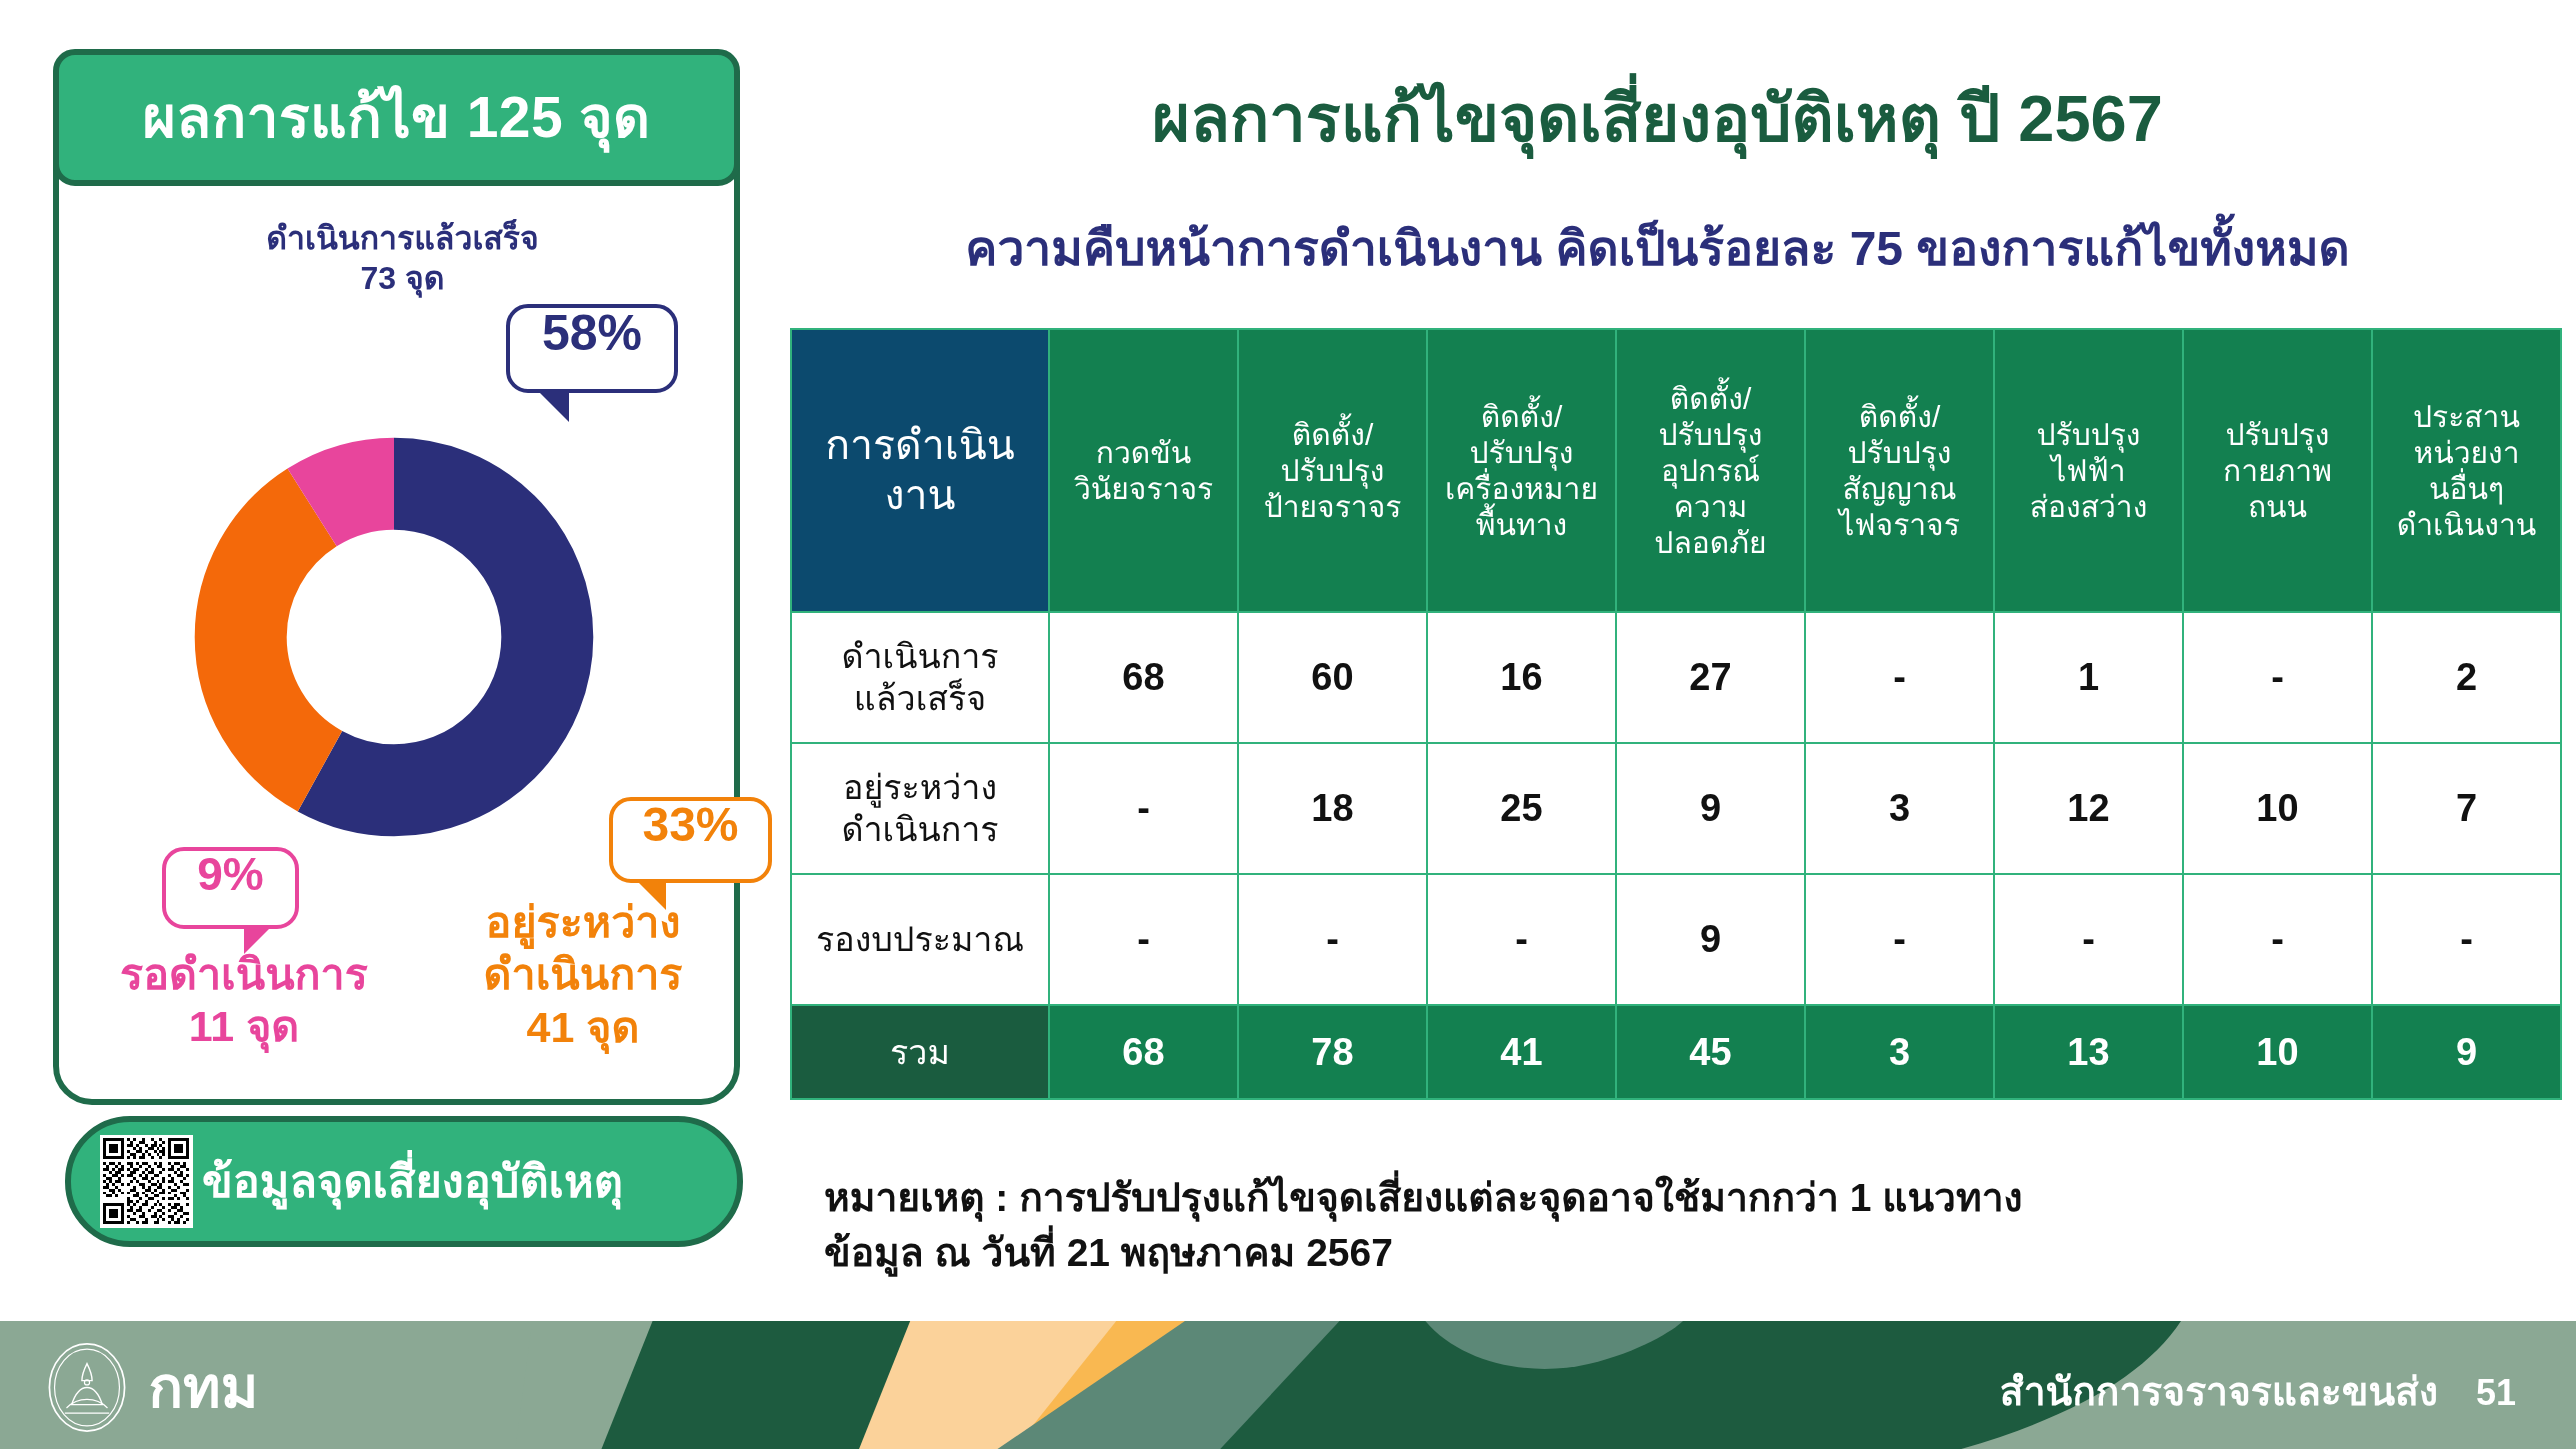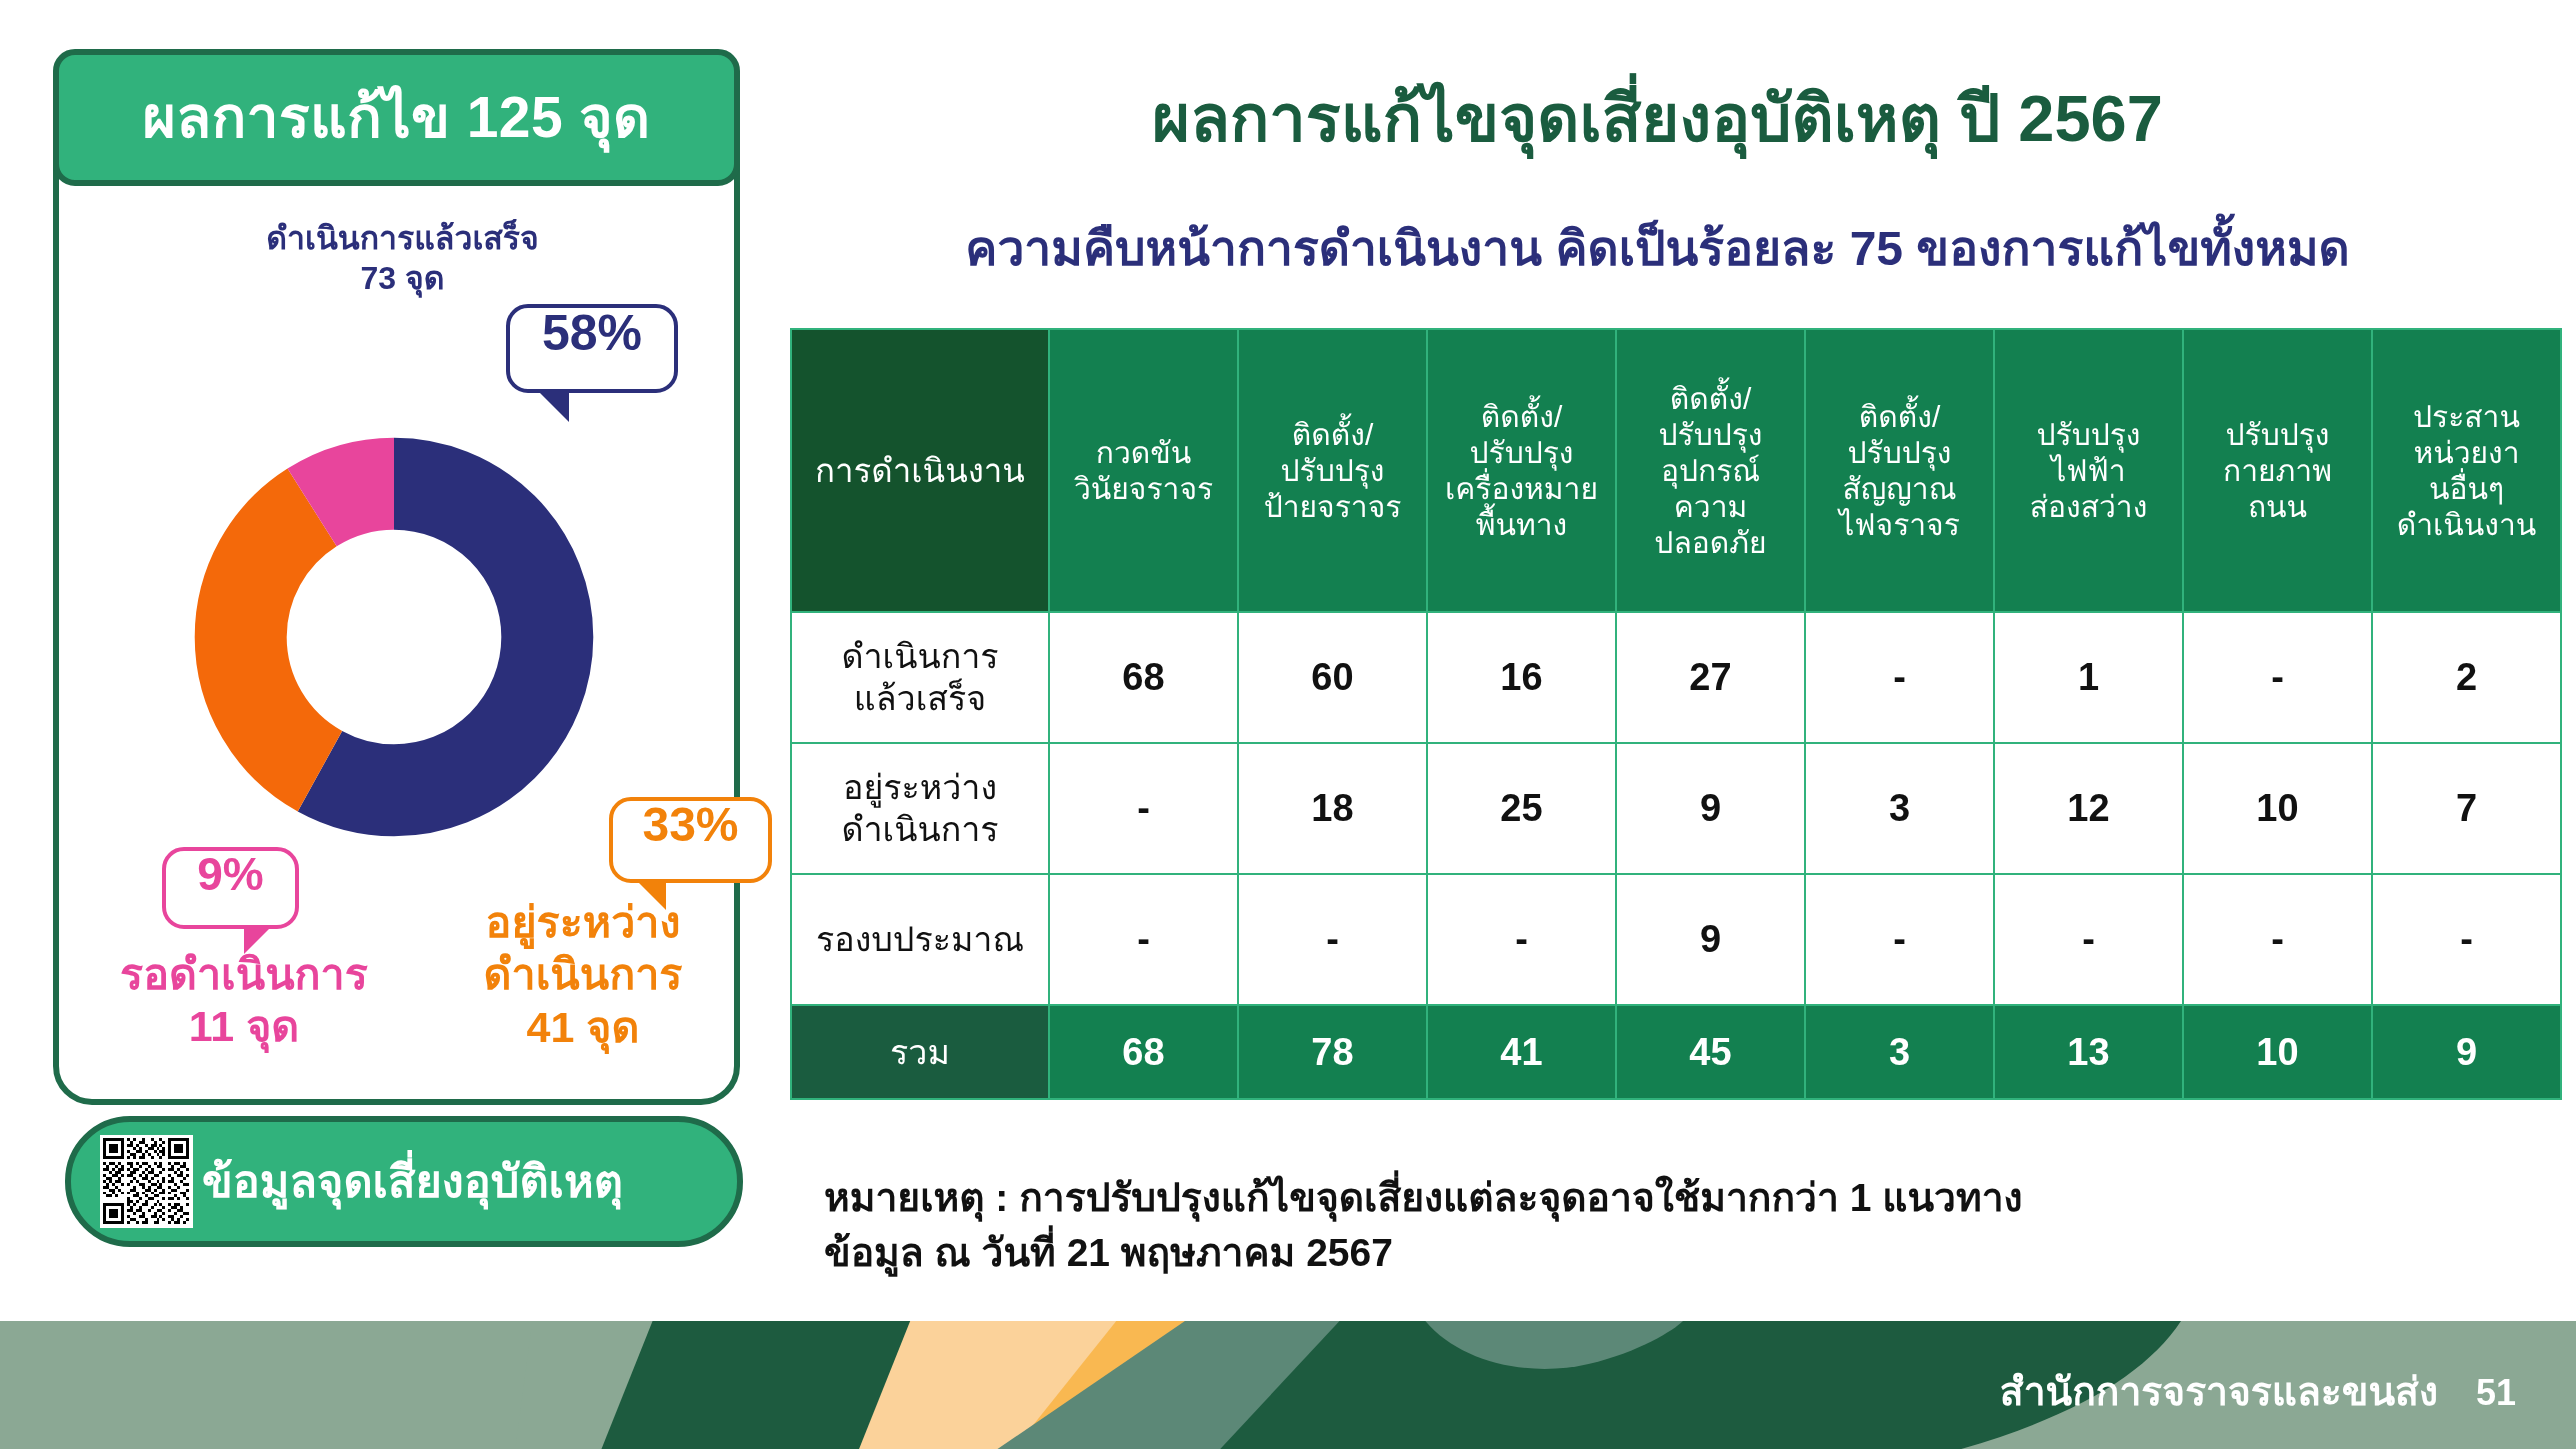--- a/index.html
+++ b/index.html
@@ -183,22 +183,22 @@
   #data-table thead th {
     background: #138050;
     color: #ffffff;
     font-size: 30px;
     font-weight: normal;
     line-height: 1.2;
     height: 283px;
     padding: 5.2px 3.4px;
   }
   #data-table thead th.corner {
-    background: #14532d;
-    font-size: 33px;
+    background: #0c4a6e;
+    font-size: 41px;
   }
   #data-table tbody td {
     background: #ffffff;
     color: #111111;
     font-size: 38px;
     font-weight: bold;
     height: 131px;
     padding: 3.4px;
   }
   #data-table tbody td.rowhead {
@@ -661,20 +661,34 @@
       <path d="M1300,0 L1620,0 L1520,150 L1180,150 Z" fill="#f9b851"></path>
       <path d="M1380,0 L2700,0 C2700,60 2600,150 2420,150 L1160,150 Z" fill="#5c8877"></path>
       <path d="M1560,0 L2660,0 C2640,80 2500,150 2300,150 L1420,150 Z" fill="#1d5b3f"></path>
       <path d="M2540,0 L3000,0 L3000,150 L2280,150 C2420,110 2500,60 2540,0 Z" fill="#8ba894"></path>
       <path d="M1660,0 C1700,48 1780,66 1850,50 C1910,36 1950,10 1960,0 Z" fill="#5c8877"></path>
       <rect x="0" y="0" width="680" height="150" fill="#8ba894"></rect>
       <path d="M620,0 L760,0 L700,150 L600,150 Z" fill="#8ba894"></path>
     </svg>
   </div>
 
+  <div id="bottom-left-brand">
+    <div id="seal">
+      <svg viewBox="0 0 96 108" xmlns="http://www.w3.org/2000/svg" aria-hidden="true">
+        <ellipse cx="48" cy="54" rx="44" ry="51" fill="none" stroke="#ffffff" stroke-width="2"></ellipse>
+        <ellipse cx="48" cy="54" rx="38" ry="45" fill="none" stroke="#ffffff" stroke-width="1.4"></ellipse>
+        <path d="M48 26 C44 34 42 40 42 46 L54 46 C54 40 52 34 48 26 Z" fill="none" stroke="#ffffff" stroke-width="1.6"></path>
+        <path d="M30 74 C34 62 40 54 48 54 C56 54 62 62 66 74 Z" fill="none" stroke="#ffffff" stroke-width="1.6"></path>
+        <path d="M24 78 C30 72 38 68 48 68 C58 68 66 72 72 78" fill="none" stroke="#ffffff" stroke-width="1.4"></path>
+        <path d="M22 84 L74 84" stroke="#ffffff" stroke-width="1.4"></path>
+        <circle cx="48" cy="48" r="3" fill="none" stroke="#ffffff" stroke-width="1.4"></circle>
+      </svg>
+    </div>
+    <span id="brand-text">กทม</span>
+  </div>
 
   <div id="footer-right">
     <span id="footer-org">สำนักการจราจรและขนส่ง</span>
     <span id="footer-page">51</span>
   </div>
 
 </div>
 
 
 </body></html>

